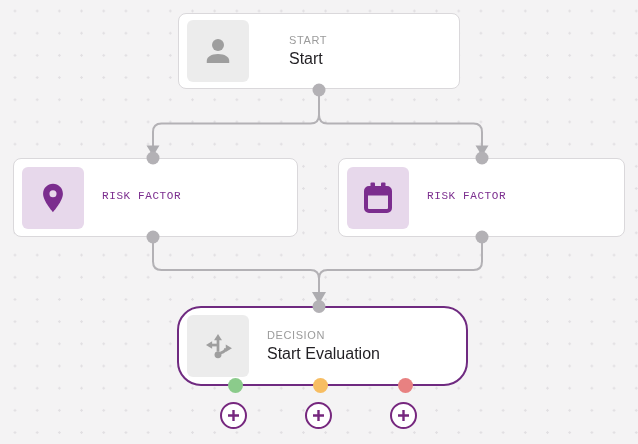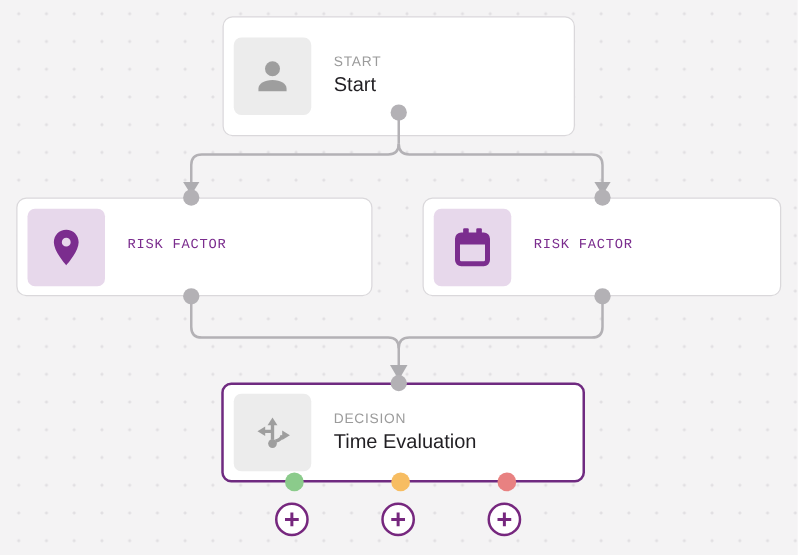--- a/index.html
+++ b/index.html
@@ -114,21 +114,21 @@
     </g>
 
     <circle class="cdot" cx="319" cy="90" r="6.5"></circle>
     <circle class="cdot" cx="153" cy="158" r="6.5"></circle>
     <circle class="cdot" cx="482" cy="158" r="6.5"></circle>
     <circle class="cdot" cx="153" cy="237" r="6.5"></circle>
     <circle class="cdot" cx="482" cy="237" r="6.5"></circle>
     <circle class="cdot" cx="319" cy="306.5" r="6.5"></circle>
   </svg>
 
-  <div class="node" style="left:178px; top:13px; width:282px; height:96px;">
+  <div class="node" style="left:178px; top:13px; width:282px; height:76px;gap:22px;">
     <div class="icon-tile gray">
       <svg width="36" height="36" viewBox="0 0 24 24" fill="#9e9e9e">
         <circle cx="12" cy="8" r="4"></circle>
         <path d="M12 14c-4.4 0-7.5 1.9-7.5 4.6V20h15v-1.4C19.5 15.9 16.4 14 12 14z"></path>
       </svg>
     </div>
     <div class="node-text">
       <div class="type-label">START</div>
       <div class="node-title">Start</div>
     </div>
@@ -152,39 +152,39 @@
         <path d="M6 11a3 3 0 0 1 3-3h18a3 3 0 0 1 3 3v4.5H6z" fill="#7b2d8e"></path>
         <rect x="10.5" y="2.5" width="4.5" height="7" rx="1" fill="#7b2d8e"></rect>
         <rect x="21" y="2.5" width="4.5" height="7" rx="1" fill="#7b2d8e"></rect>
       </svg>
     </div>
     <div class="node-text">
       <div class="type-label purple">RISK FACTOR</div>
     </div>
   </div>
 
-  <div class="node selected" style="left:177px; top:306px; width:291px; height:80px;">
+  <div class="node selected" style="left:177px; top:306px; width:291px; height:80px;border-radius:24px;">
     <div class="icon-tile gray">
       <svg width="38" height="38" viewBox="0 0 24 24">
         <g stroke="#9e9e9e" stroke-width="1.7" fill="none">
           <path d="M12 15.6 V8"></path>
           <path d="M12 11.4 H8"></path>
           <path d="M13.5 16.4 Q16.6 15.6 16.9 13.4"></path>
         </g>
         <g fill="#9e9e9e">
           <circle cx="12" cy="17.6" r="2.2"></circle>
           <polygon points="9.5,8.3 14.5,8.3 12,4.4"></polygon>
           <polygon points="8.3,9 8.3,13.8 4.4,11.4"></polygon>
           <polygon points="16.9,11 16.9,15.8 20.8,13.4"></polygon>
         </g>
       </svg>
     </div>
     <div class="node-text">
       <div class="type-label">DECISION</div>
-      <div class="node-title">Time Evaluation</div>
+      <div class="node-title">Start Evaluation</div>
     </div>
     <span class="port" style="left: 48.5px; background-color: rgb(139, 203, 139);"></span>
     <span class="port" style="left: 133.5px; background-color: rgb(247, 189, 98);"></span>
     <span class="port" style="left: 218.5px; background-color: rgb(232, 129, 129);"></span>
   </div>
 
   <button class="add-btn" style="left:220px; top:401.5px;">
     <svg width="13" height="13" viewBox="0 0 13 13">
       <path d="M6.5 1 V12 M1 6.5 H12" stroke="#76277e" stroke-width="2.4" fill="none"></path>
     </svg>

